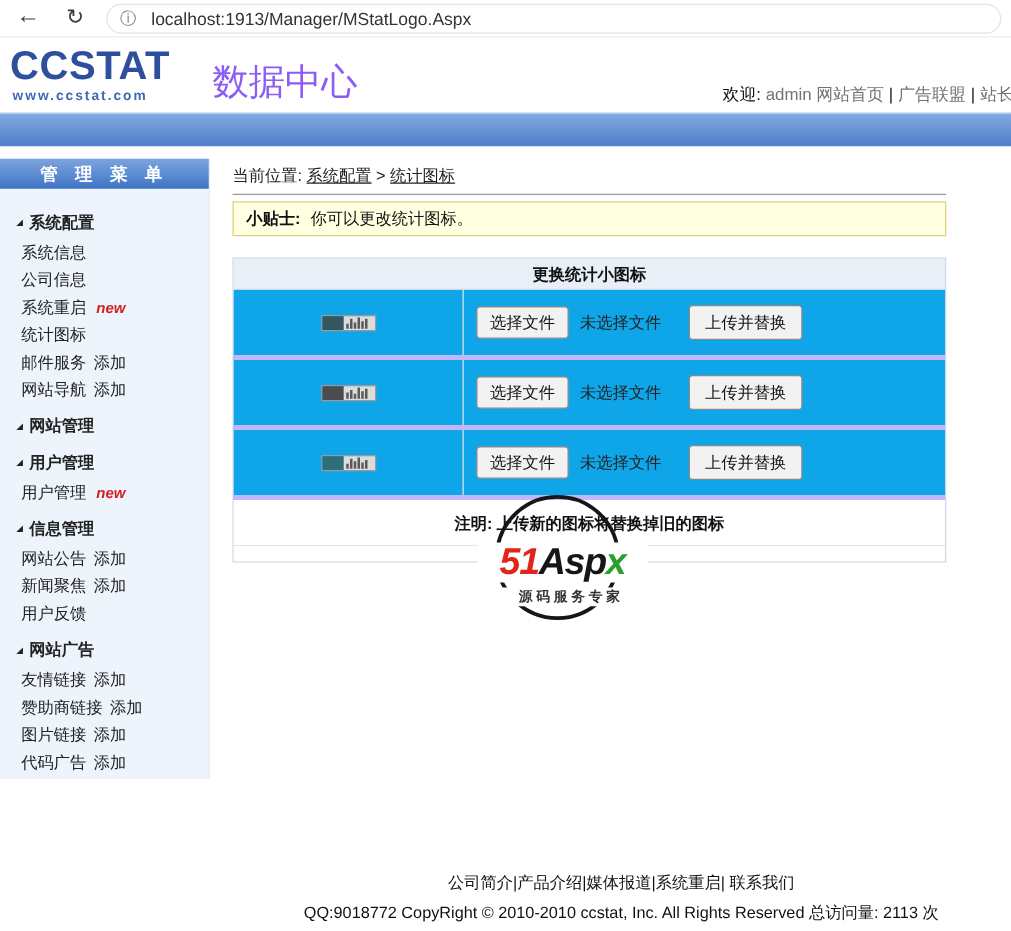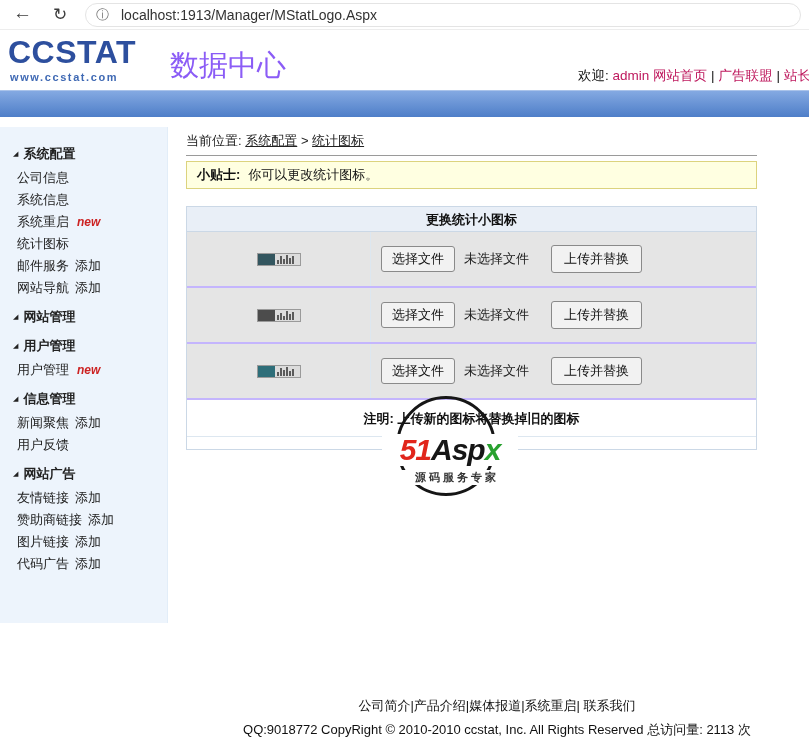--- a/index.html
+++ b/index.html
@@ -14,21 +14,21 @@
   .refresh-ic { left:53px; font-size:17px; top:4px; }
   .url-pill { position:absolute; left:85px; top:3px; width:716px; height:24px; border:1px solid #e4e4e4; border-radius:13px; display:flex; align-items:center; background:#fff; }
   .info-ic { margin-left:10px; font-size:13px; color:#7a7a7a; }
   .url-text { margin-left:12px; font-size:14px; color:#333; }
 
   
   .logo-main { position:absolute; left:8px; top:36px; font-size:32px; font-weight:800; color:#2d4f9e; letter-spacing:0.5px; line-height:1; }
   .logo-sub { position:absolute; left:10px; top:71px; font-size:11px; font-weight:bold; color:#3f69b4; letter-spacing:1.6px; }
   .site-name { position:absolute; left:170px; top:46px; font-size:29px; color:#8b5cf6; font-family:"Liberation Serif","DejaVu Serif",serif; }
   .welcome { position:absolute; left:578px; top:67px; font-size:13.5px; color:#111; white-space:nowrap; }
-  .welcome a, .top-link { color:#be185d; text-decoration:none; cursor:pointer; }
+  .welcome a, .top-link { color:#737373; text-decoration:none; cursor:pointer; }
   .welcome .sep { color:#111; margin:0 4px; }
 
   
   .navbar { position:absolute; left:0; top:90px; width:809px; height:27px; background:linear-gradient(#84a9e2,#4e7ec8); border-top:1px solid #aac3ea; }
 
   
   .sidebar { position:absolute; left:0; top:127px; width:168px; height:496px; background:#edf4fc; border-right:1px solid #e2edf8; }
   .sidebar-title { height:24px; line-height:24px; background:linear-gradient(#7ca4de,#3f75c5); color:#fff; font-size:14px; font-weight:bold; text-align:center; letter-spacing:5px; }
   .menu { padding-top:9px; }
   .mi { height:22px; line-height:22px; padding-left:17px; font-size:13px; color:#222; cursor:pointer; white-space:nowrap; }
@@ -40,21 +40,21 @@
   
   .main { position:absolute; left:186px; top:132px; width:571px; }
   .breadcrumb { font-size:13px; color:#222; }
   .breadcrumb a { color:#222; text-decoration:underline; cursor:pointer; }
   .rule { margin-top:5px; border-top:1px solid #9a9a9a; }
   .tipbox { margin-top:5px; height:28px; line-height:26px; background:#ffffe1; border:1px solid #dcd37e; padding-left:10px; font-size:13px; color:#111; }
   .tipbox b { margin-right:8px; }
 
   .tbl { margin-top:17px; border:1px solid #cbd8e6; }
   .tbl-header { height:25px; line-height:25px; background:#e9eff7; border-bottom:1px solid #cbd8e6; text-align:center; font-size:13px; font-weight:bold; color:#111; }
-  .tbl-row { display:flex; height:56px; border-bottom:2px solid #c4b5fd; background:#e5e5e5;justify-content:flex-end; }
+  .tbl-row { display:flex; height:56px; border-bottom:4px solid #c4b5fd; background:#0ea5e9;justify-content:flex-end; }
   .cell-icon { width:184px; border-right:1px solid #dde7f0; display:flex; align-items:center; justify-content:center; }
   .cell-controls { flex:1; display:flex; align-items:center; padding-left:10px; }
   .stat-badge { width:44px; height:13px; border:1px solid #9a9a9a; display:flex; }
   .stat-badge .solid { width:17px; height:100%; }
   .stat-badge .bars { flex:1; background:#dcdcdc; display:flex; align-items:flex-end; gap:1px; padding:1px 2px; }
   .stat-badge .bar { width:2px; background:#5a5a5a; }
   .btn { border:1px solid #8a8a8a; background:#f2f2f2; border-radius:3px; font-size:13px; color:#111; padding:3px 10px; font-family:inherit; cursor:pointer; }
   .upload-btn { margin-left:auto; margin-right:114px; padding:4px 12px; }
   .nofile { font-size:13px; color:#222; margin-left:9px; }
   .note-row { height:37px; line-height:37px; border-bottom:1px solid #dde7f0; text-align:center; font-size:13px; font-weight:bold; color:#111; background:#fff; }
@@ -90,32 +90,34 @@
   <div class="site-name">数据中心</div>
   <div class="welcome">
     <span>欢迎:</span>
     <a>admin</a>
     <a>网站首页</a><span class="sep">|</span><a>广告联盟</a><span class="sep">|</span><a>站长工</a>
   </div>
 
   <div class="navbar"></div>
 
   <div class="sidebar">
+    <div class="sidebar-title">管 理 菜 单</div>
     <div class="menu">
       <div class="mi ms"><span class="tri">◢</span><span>系统配置</span></div>
+      <div class="mi"><span>系统信息</span></div>
       <div class="mi"><span>公司信息</span></div>
-      <div class="mi"><span>系统信息</span></div>
       <div class="mi"><span>系统重启</span><span class="badge-new">new</span></div>
       <div class="mi"><span>统计图标</span></div>
       <div class="mi"><span>邮件服务</span><span class="suffix">添加</span></div>
       <div class="mi"><span>网站导航</span><span class="suffix">添加</span></div>
       <div class="mi ms"><span class="tri">◢</span><span>网站管理</span></div>
       <div class="mi ms"><span class="tri">◢</span><span>用户管理</span></div>
       <div class="mi"><span>用户管理</span><span class="badge-new">new</span></div>
       <div class="mi ms"><span class="tri">◢</span><span>信息管理</span></div>
+      <div class="mi"><span>网站公告</span><span class="suffix">添加</span></div>
       <div class="mi"><span>新闻聚焦</span><span class="suffix">添加</span></div>
       <div class="mi"><span>用户反馈</span></div>
       <div class="mi ms"><span class="tri">◢</span><span>网站广告</span></div>
       <div class="mi"><span>友情链接</span><span class="suffix">添加</span></div>
       <div class="mi"><span>赞助商链接</span><span class="suffix">添加</span></div>
       <div class="mi"><span>图片链接</span><span class="suffix">添加</span></div>
       <div class="mi"><span>代码广告</span><span class="suffix">添加</span></div>
     </div>
   </div>
 

